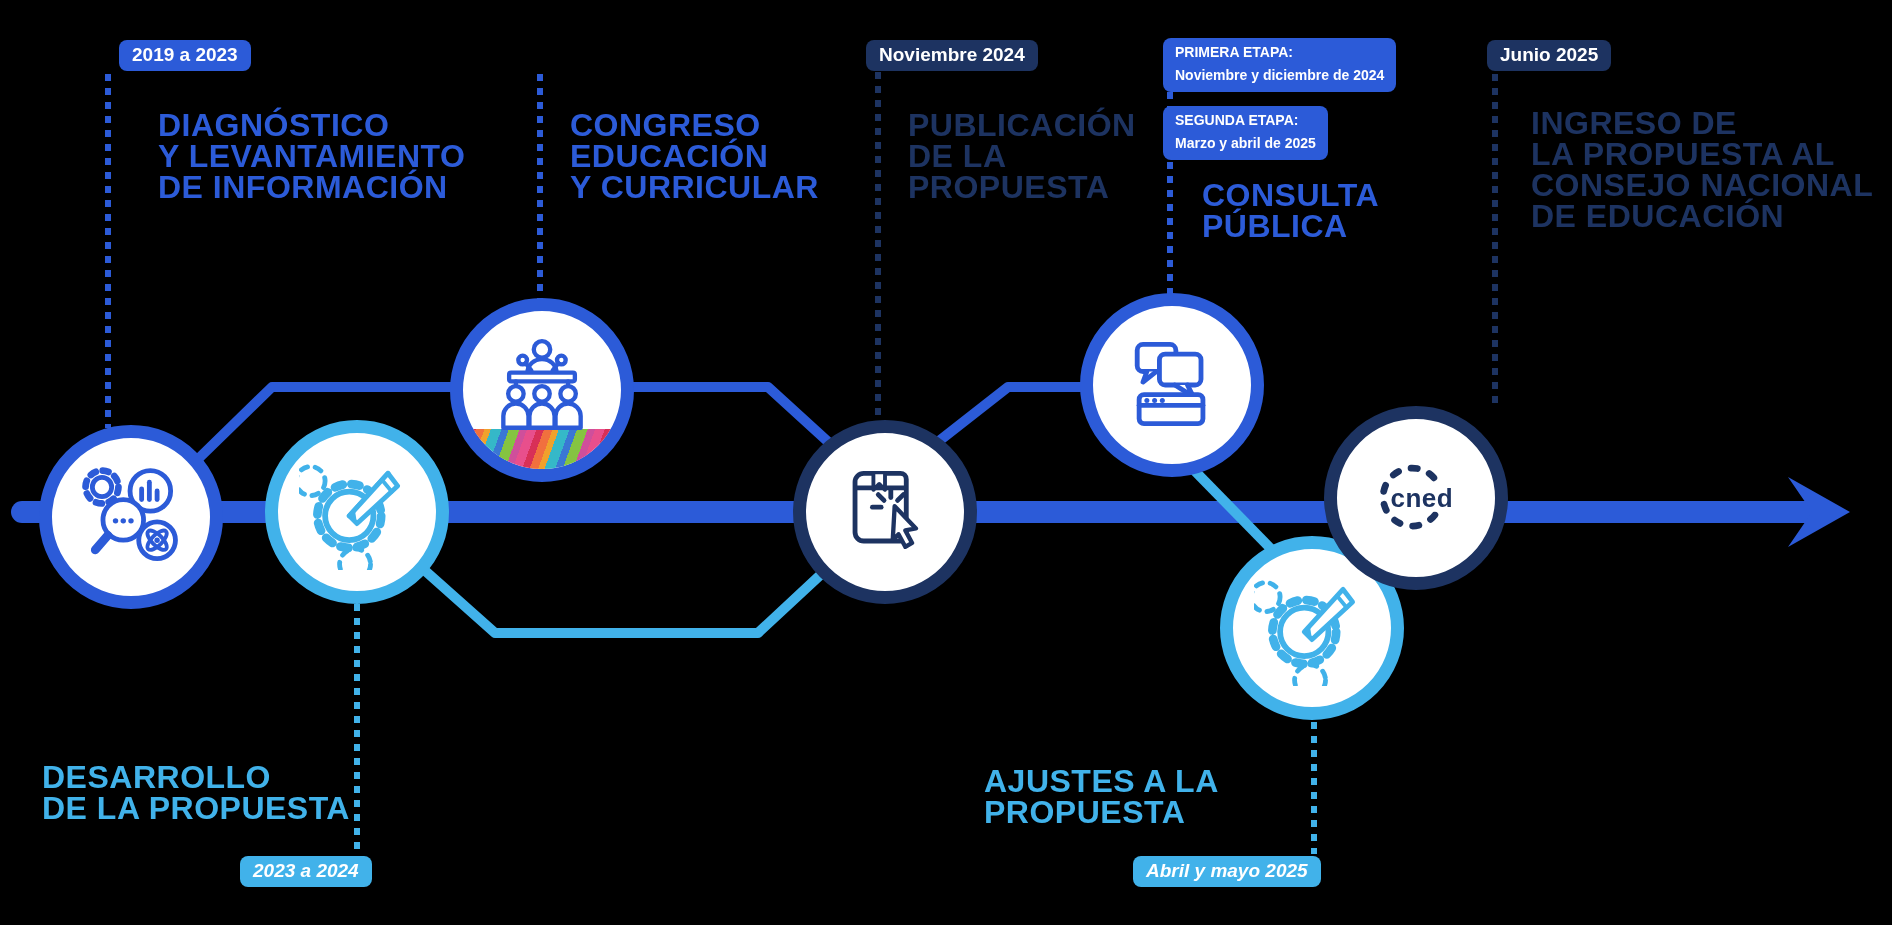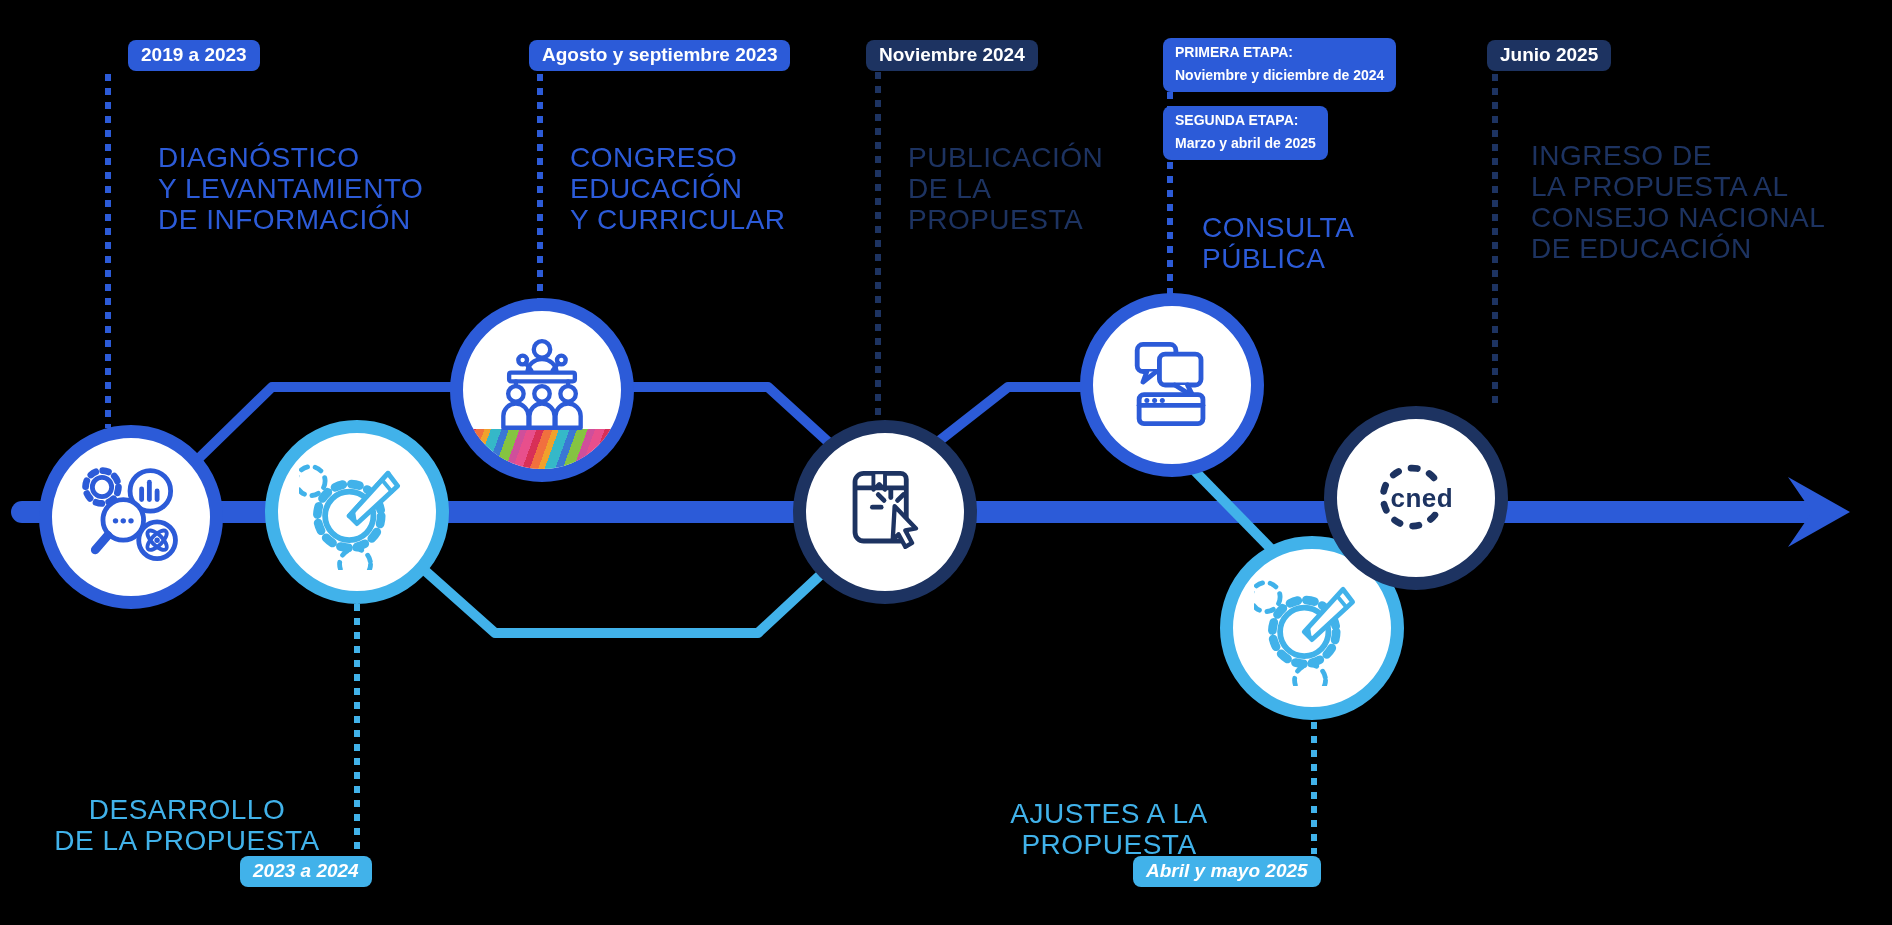--- a/index.html
+++ b/index.html
@@ -51,27 +51,26 @@
     font-weight:bold;font-size:19px;line-height:21px;
     padding:4px 13px 6px;border-radius:8px;white-space:nowrap;
   }
   .badge.navy{background:var(--navy);}
   .badge.light{background:var(--light);font-style:italic;}
   .badge.two{font-size:14px;line-height:23px;padding:3px 12px 5px;}
   .badge span{display:block;}
   
   .title{
     position:absolute;z-index:3;color:var(--royal);
-    font-weight:normal;font-size:28px;line-height:31px;letter-spacing:.5px;
+    font-weight:bold;font-size:32px;line-height:31px;letter-spacing:.5px;
     white-space:nowrap;
-    margin-top:32px;
   }
   .title.navy{color:var(--navy);}
   .title.light{color:var(--light);}
-  .title.right{text-align:center;}
+  .title.right{text-align:left;}
   .title span{display:block;}
   
   .st-royal{stroke:var(--royal);fill:none;stroke-linecap:round;stroke-linejoin:round;}
   .st-navy{stroke:var(--navy);fill:none;stroke-linecap:round;stroke-linejoin:round;}
   .st-light{stroke:var(--light);fill:none;stroke-linecap:round;stroke-linejoin:round;}
   .fill-royal{fill:var(--royal);stroke:none;}
   .fw{fill:#fff;}
   .cned-text{fill:var(--navy);font-weight:bold;font-size:27px;letter-spacing:.5px;font-family:"Liberation Sans",sans-serif;}
 </style>
 </head>
@@ -209,22 +208,21 @@
   </div>
 
   <div class="node navy" style="left:1324px;top:406px;">
     <svg class="icon" viewBox="0 0 120 120">
       <circle cx="56" cy="59" r="30" class="st-navy" stroke-width="7" stroke-dasharray="6.5 13.5"></circle>
       <rect x="36" y="44" width="62" height="30" fill="#fff"></rect>
       <text x="66" y="69" text-anchor="middle" class="cned-text">cned</text>
     </svg>
   </div>
 
-  <div class="badge" style="left:119px;top:40px;margin-left:9px;">2019 a 2023</div>
-  <div class="badge" style="left:529px;top:40px;">Agosto y septiembre 2023</div>
+  <div class="badge" style="left:119px;top:40px;">2019 a 2023</div>
   <div class="badge navy" style="left:866px;top:40px;">Noviembre 2024</div>
   <div class="badge two" style="left:1163px;top:38px;">
     <span>PRIMERA ETAPA:</span>
     <span>Noviembre y diciembre de 2024</span>
   </div>
   <div class="badge two" style="left:1163px;top:106px;">
     <span>SEGUNDA ETAPA:</span>
     <span>Marzo y abril de 2025</span>
   </div>
   <div class="badge navy" style="left:1487px;top:40px;">Junio 2025</div>

